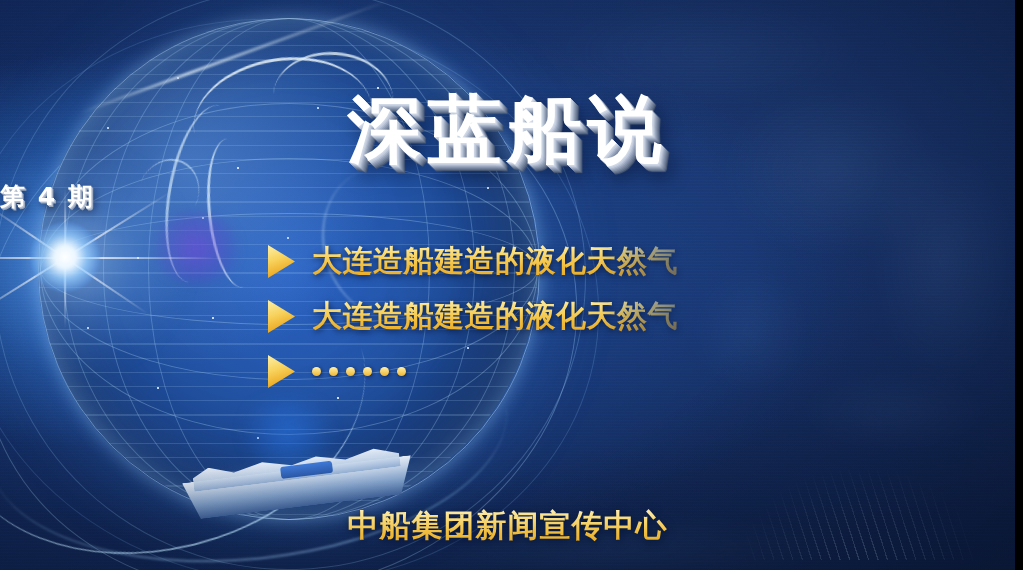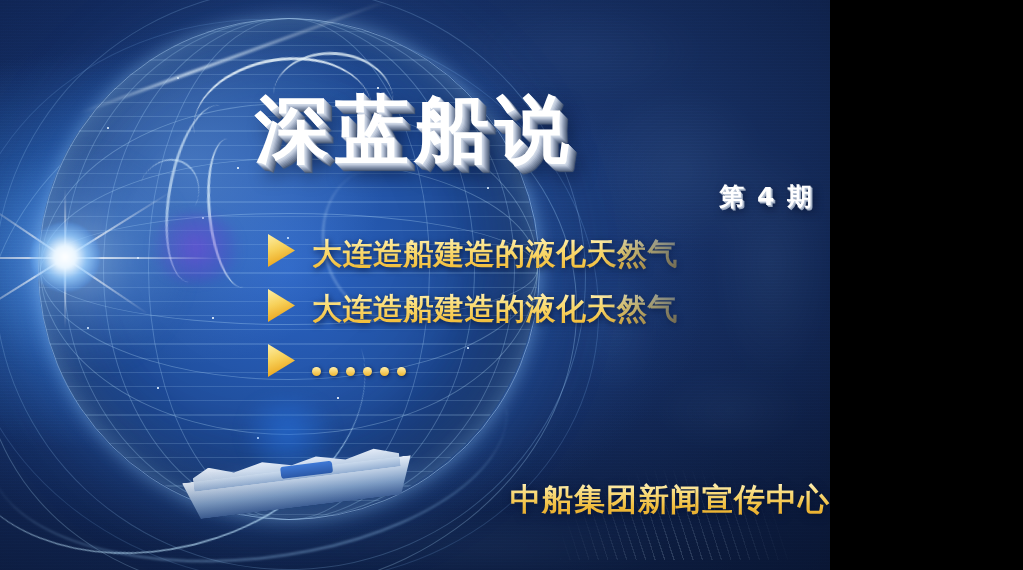--- a/index.html
+++ b/index.html
@@ -2,21 +2,21 @@
 <html lang="zh"><head>
 <meta charset="utf-8">
 <title>深蓝船说</title>
 <style>
   html,body{margin:0;padding:0;background:#000;}
   body{
     font-family:"DejaVu Sans","Liberation Sans",sans-serif;
   }
   #frame{
     position:relative;
-    width:830px;height:570px;
+    width:1015px;height:570px;
     overflow:hidden;
     background:#142a5e;
     user-select:none;
   }
 
   
   .bg-base{
     position:absolute;inset:0;
     background:
       radial-gradient(ellipse 70% 60% at 12% 44%, #2f6ec4 0%, rgba(47,110,196,0) 58%),
@@ -218,31 +218,31 @@
     position:absolute;left:0;right:0;top:92px;text-align:center;
     font-size:74px;line-height:1;font-weight:900;letter-spacing:6px;
     color:#ffffff;
     text-shadow:
       1px 1px 0 #cfd8e6, 2px 2px 0 #c2ccdd, 3px 3px 0 #aeb9cd,
       4px 4px 0 #98a5bc, 5px 5px 0 #8593ab, 6px 6px 0 #73819a,
       7px 7px 0 #61708a, 8px 8px 1px #4d5c76,
       10px 12px 18px rgba(0,8,30,.65);
   }
   .subtitle{
-    position:absolute;left:0;right:16px;top:180px;text-align:right;
+    position:absolute;left:0;right:7px;top:180px;text-align:left;
     font-size:25px;font-weight:700;letter-spacing:2px;color:#fff;
     text-shadow:1px 1px 0 #b9c4d5, 2px 2px 0 #97a4ba, 3px 4px 8px rgba(0,8,30,.7);
   }
 
   .list{
     position:absolute;left:268px;top:234px;width:460px;
     -webkit-mask-image:linear-gradient(90deg,#000 0%,#000 72%,rgba(0,0,0,.45) 88%,rgba(0,0,0,0) 100%);
     mask-image:linear-gradient(90deg,#000 0%,#000 72%,rgba(0,0,0,.45) 88%,rgba(0,0,0,0) 100%);
   }
-  .row{display:flex;height:55px;white-space:nowrap;}
+  .row{display:flex;align-items:center;height:55px;white-space:nowrap;}
   .bullet-grad{
     position:relative;width:27px;height:33px;flex:0 0 auto;margin-right:17px;
     background:linear-gradient(160deg,#fdf0a8 0%,#f7d15a 42%,#eeb02c 72%,#e09a1c 100%);
     clip-path:polygon(0 0,100% 50%,0 100%);
     filter:drop-shadow(1px 2px 3px rgba(0,10,40,.65));
   }
   .itemtext{
     font-size:30px;font-weight:800;letter-spacing:.5px;
     background:linear-gradient(180deg,#fff4c0 0%,#fadb72 30%,#f2bd3a 62%,#e4a423 100%);
     -webkit-background-clip:text;background-clip:text;
@@ -250,21 +250,21 @@
     filter:drop-shadow(1px 2px 3px rgba(0,12,45,.75));
   }
   .dots{display:flex;align-items:center;gap:8px;}
   .dots i{
     display:block;width:9px;height:9px;border-radius:50%;
     background:linear-gradient(180deg,#fff0ad,#f0b62f);
     filter:drop-shadow(1px 1px 2px rgba(0,10,40,.6));
   }
 
   .footer{
-    position:absolute;left:0;right:0;top:479px;text-align:right;
+    position:absolute;left:0;right:0;top:505px;text-align:center;
     font-size:31px;font-weight:800;letter-spacing:1px;
     background:linear-gradient(180deg,#fff6cc 0%,#f9dc7d 32%,#f0bc3c 66%,#e2a425 100%);
     -webkit-background-clip:text;background-clip:text;
     color:transparent;-webkit-text-fill-color:transparent;
     filter:drop-shadow(1px 2px 4px rgba(0,12,45,.8));
   }
 
   
   .rays{
     position:absolute;right:40px;bottom:10px;width:230px;height:90px;opacity:.30;

